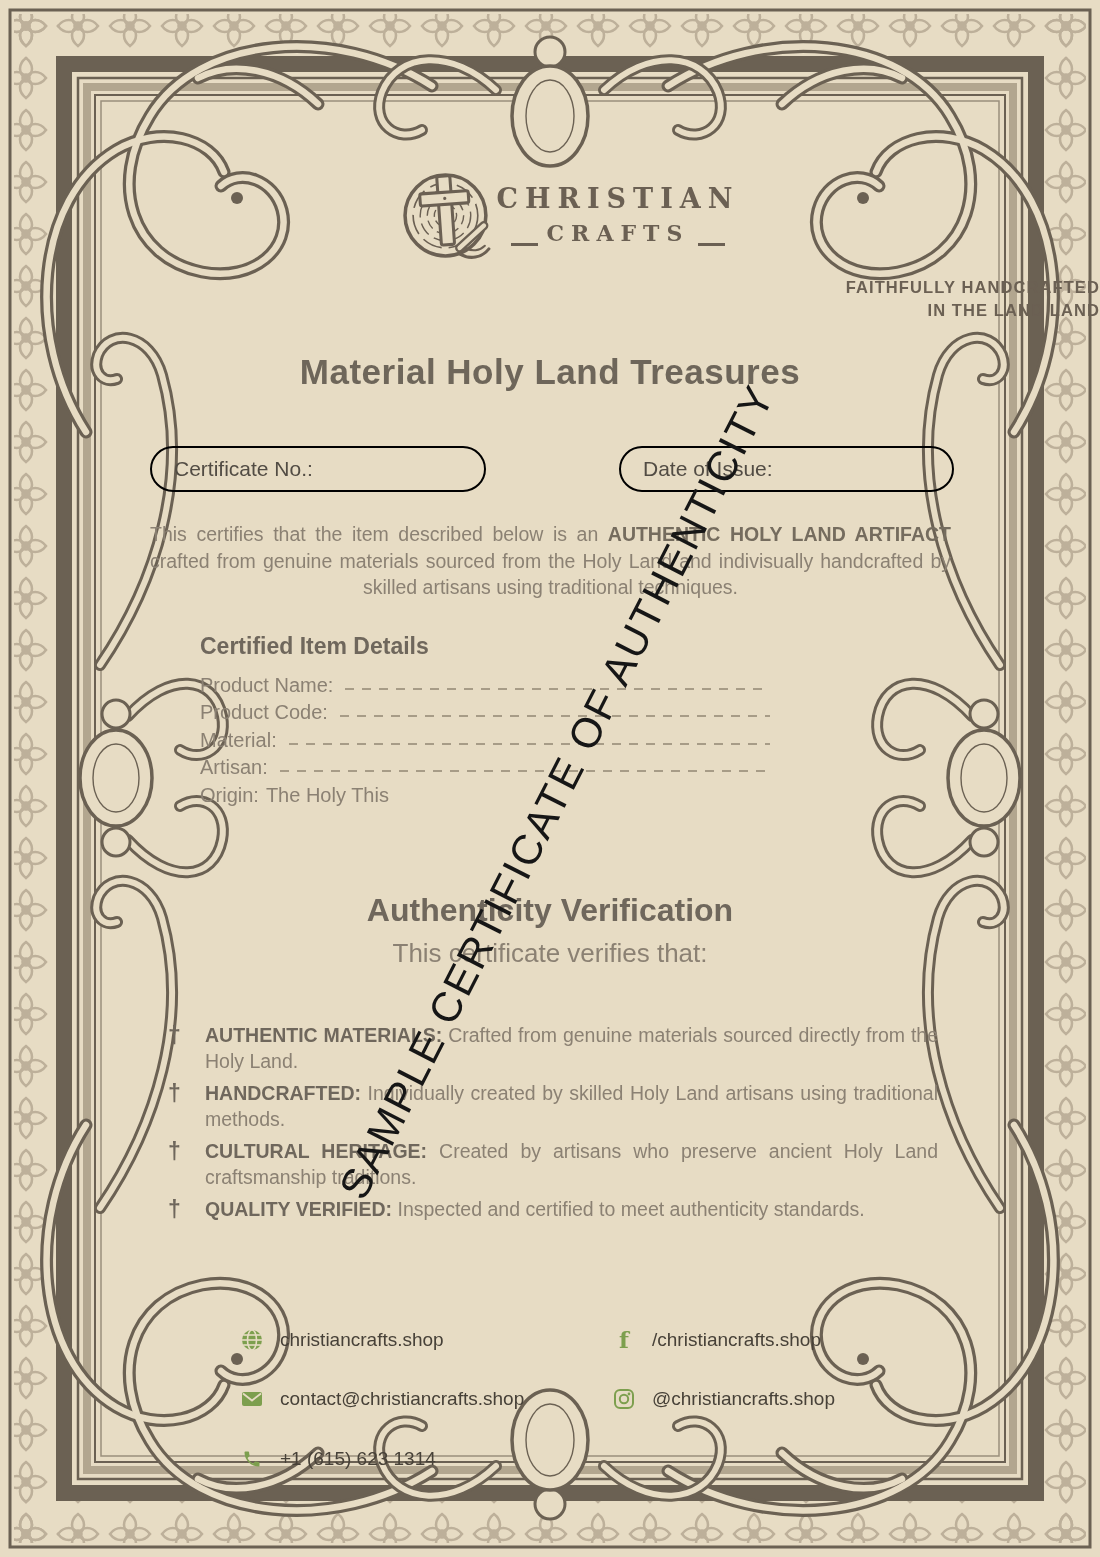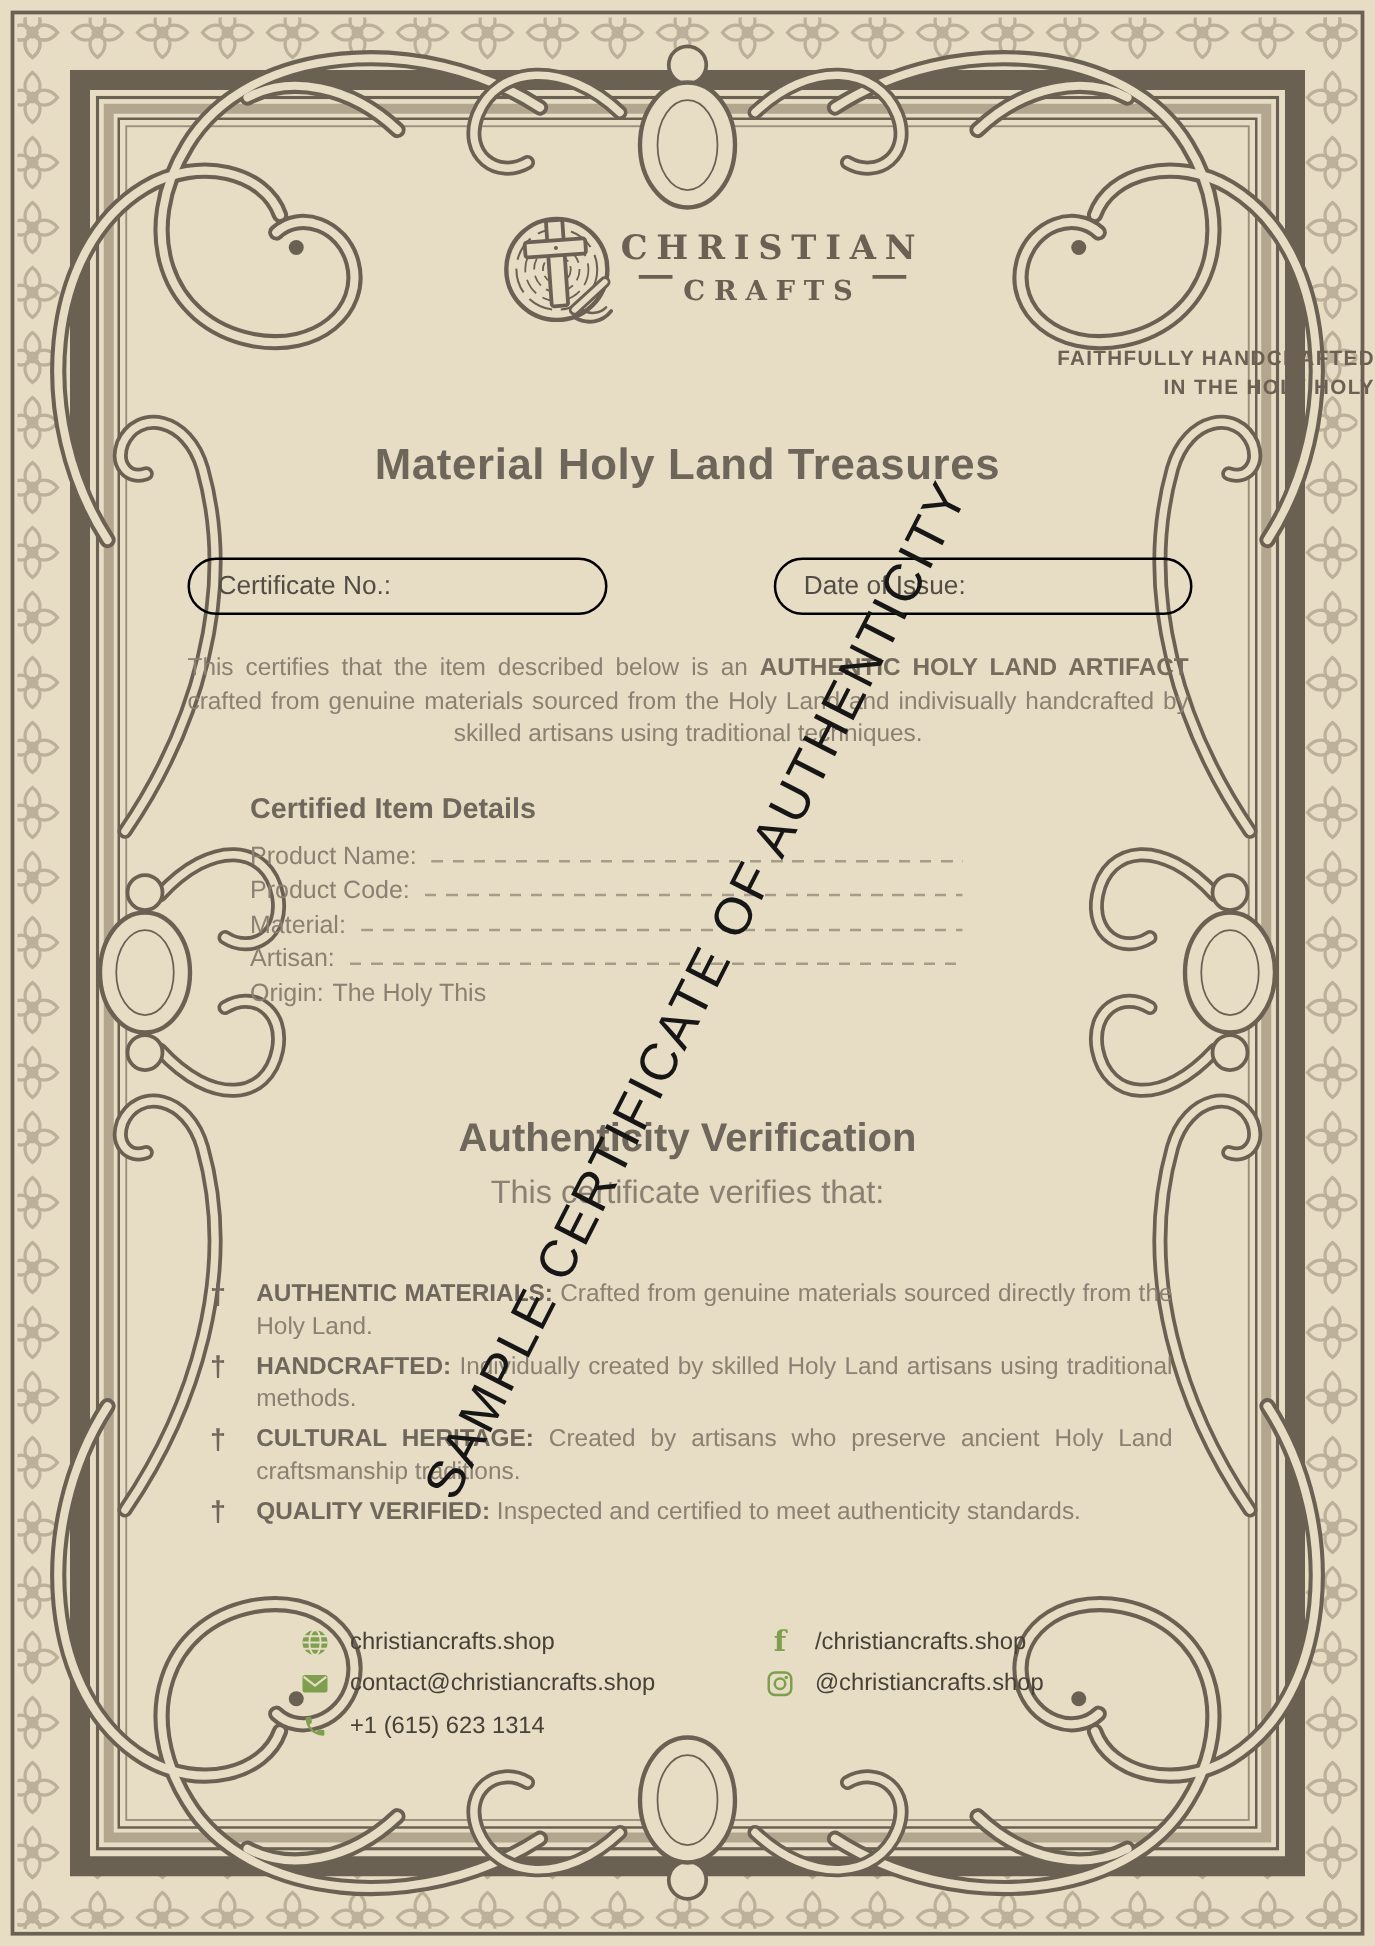--- a/index.html
+++ b/index.html
@@ -9,21 +9,21 @@
     font-family:"Liberation Sans",sans-serif;color:#8b8173;
   }
   .frame{position:absolute;left:0;top:0;z-index:0;}
   .content{position:absolute;inset:0;z-index:2;}
 
   
   .logo-row{position:absolute;top:165px;left:0;width:100%;display:flex;justify-content:center;align-items:center;gap:0;padding-left:20px;}
   .logo-icon{width:96px;height:100px;}
   .logo-text{display:flex;flex-direction:column;align-items:center;color:#6b6053;}
   .logo-name{font-family:"DejaVu Serif",serif;font-weight:700;font-size:27px;letter-spacing:7px;line-height:30px;}
-  .logo-sub{display:flex;align-items:flex-start;gap:9px;margin-top:6px;}
+  .logo-sub{display:flex;align-items:flex-end;gap:9px;margin-top:6px;}
   .logo-sub .dash{width:27px;height:3px;background:#6b6053;}
   .logo-craft{font-family:"DejaVu Serif",serif;font-weight:700;font-size:22px;letter-spacing:7px;}
   .tagline{position:absolute;top:276px;left:0;width:100%;text-align:right;
     font-size:16.5px;font-weight:700;letter-spacing:1.1px;color:#6b6053;line-height:23px;}
 
   .main-title{position:absolute;top:352px;left:0;width:100%;text-align:center;
     font-size:35px;font-weight:700;color:#6e665a;letter-spacing:.5px;}
 
   .field-box{position:absolute;top:446px;height:42px;border:2px solid #000000;border-radius:23px;
     display:flex;align-items:center;padding-left:22px;font-size:21px;color:#524c44;background:transparent;}
@@ -48,21 +48,21 @@
 
   .bullets{position:absolute;top:1022px;left:168px;width:770px;}
   .bitem{display:flex;margin-bottom:6px;}
   .bglyph{width:37px;flex:0 0 37px;font-size:23px;font-weight:700;color:#6f675c;line-height:26px;}
   .btext{flex:1;font-size:19.5px;line-height:26px;text-align:justify;color:#8b8173;}
   .btext .blabel{font-weight:700;color:#6f675c;}
 
   .contacts{position:absolute;top:1297px;left:241px;width:666px;display:flex;}
   .ccol-left{flex:0 0 372px;}
   .ccol-right{flex:1;}
-  .crow{display:flex;align-items:center;gap:17px;height:33.5px;font-size:19px;color:#474138;}
+  .crow{display:flex;align-items:center;gap:17px;height:33.5px;font-size:19px;color:#474138;margin-top:26px;}
   .cicon{width:22px;height:22px;flex:0 0 22px;display:flex;align-items:center;justify-content:center;}
   .fb-glyph{font-family:"DejaVu Serif",serif;font-weight:700;font-size:23px;color:#7d9f4e;line-height:22px;}
 
   .watermark{position:absolute;left:557px;top:792px;z-index:6;white-space:nowrap;
     transform:translate(-50%,-50%) rotate(-63deg);
     font-size:42px;letter-spacing:2px;color:#161616;}
 </style>
 </head>
 <body>
 
@@ -176,21 +176,21 @@
         <div class="logo-name">CHRISTIAN</div>
         <div class="logo-sub">
           <span class="dash"></span>
           <span class="logo-craft">CRAFTS</span>
           <span class="dash"></span>
         </div>
       </div>
     </div>
     <div class="tagline">
       <div>FAITHFULLY HANDCRAFTED</div>
-      <div>IN THE HOLY HOLY</div>
+      <div>IN THE LAND LAND</div>
     </div>
 
     <div class="main-title">Material Holy Land Treasures</div>
 
     <div class="field-box box-cert">
       <span>Certificate No.:</span>
     </div>
     <div class="field-box box-date">
       <span>Date of Issue:</span>
     </div>

